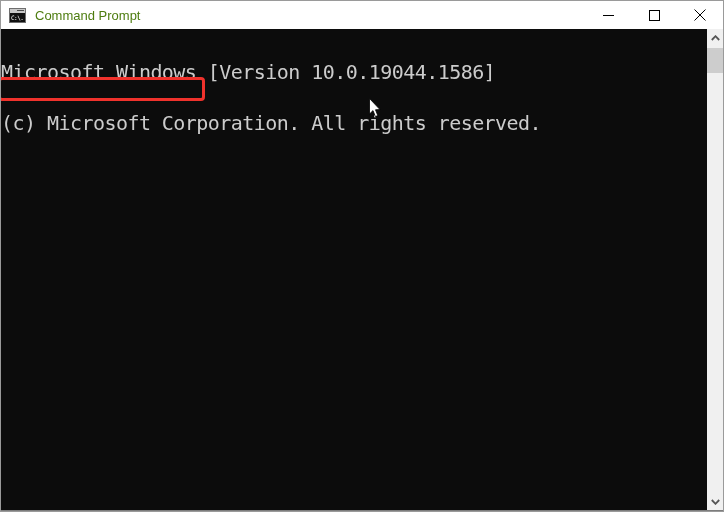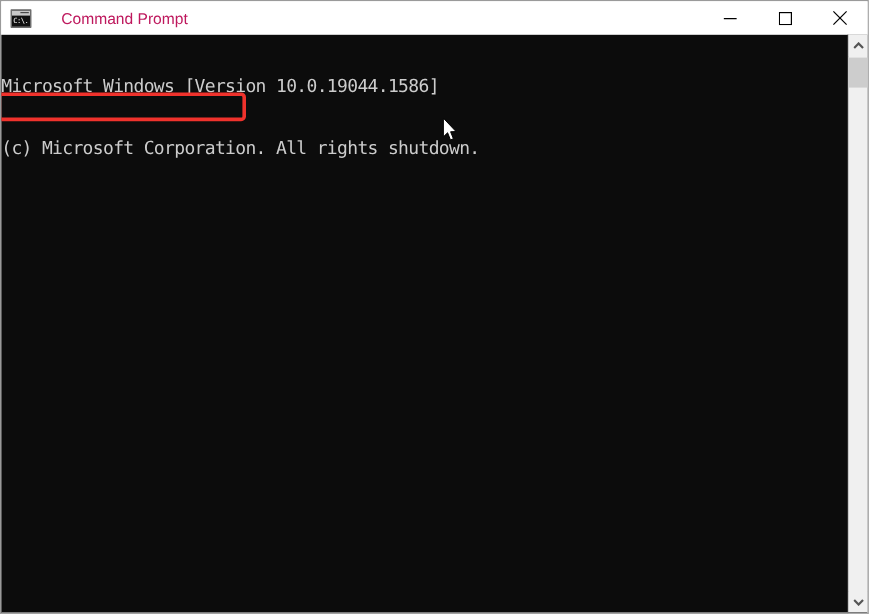--- a/index.html
+++ b/index.html
@@ -72,22 +72,22 @@
     left: 1px;
     top: 4px;
     font-family: "DejaVu Sans Mono", monospace;
     font-size: 6px;
     line-height: 9px;
     color: #ffffff;
     letter-spacing: -0.5px;
   }
   .title-text {
     font-size: 13px;
-    color: #be185d;
-    margin-left: 25px;
+    color: #4d7c0f;
+    margin-left: 9px;
     white-space: nowrap;
   }
 
   .win-buttons {
     display: flex;
     height: 28px;
     flex: 0 0 auto;
   }
   .win-btn {
     width: 46px;
@@ -109,21 +109,21 @@
     width: 722px;
     height: 482px;
     background: #0c0c0c;
     overflow: hidden;
   }
   .console-text {
     position: absolute;
     left: 0;
     top: 1px;
     font-family: "DejaVu Sans Mono", monospace;
-    font-size: 15px;
+    font-size: 20px;
     line-height: 17px;
     color: #cccccc;
     white-space: pre;
     letter-spacing: -0.55px;
   }
   .line { height: 17px; }
   .line.blank { color: transparent; }
   .highlight-box {
     position: absolute;
     left: -3px;
@@ -226,21 +226,21 @@
           <line x1="0.5" y1="0.5" x2="11.5" y2="11.5" stroke="#000000" stroke-width="1"></line>
           <line x1="11.5" y1="0.5" x2="0.5" y2="11.5" stroke="#000000" stroke-width="1"></line>
         </svg>
       </button>
     </div>
   </div>
 
   <div class="console">
     <div class="console-text">
       <div class="line">Microsoft Windows [Version 10.0.19044.1586]</div>
-      <div class="line">(c) Microsoft Corporation. All rights shutdown.</div>
+      <div class="line">(c) Microsoft Corporation. All rights reserved.</div>
       <div class="line blank">&nbsp;</div>
       <div class="highlight-box"></div>
     </div>
 
     <svg class="cursor" viewBox="0 0 13 21">
       <polygon points="0.5,0.5 0.5,16 4,12.6 6.4,18.6 8.8,17.6 6.5,11.8 11,11.6" fill="#ffffff" stroke="#000000" stroke-width="0.8"></polygon>
     </svg>
   </div>
 
   <div class="scrollbar">

